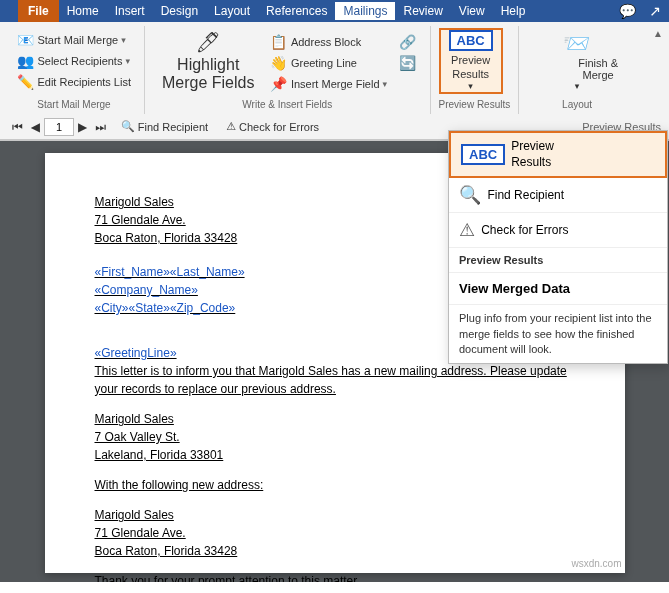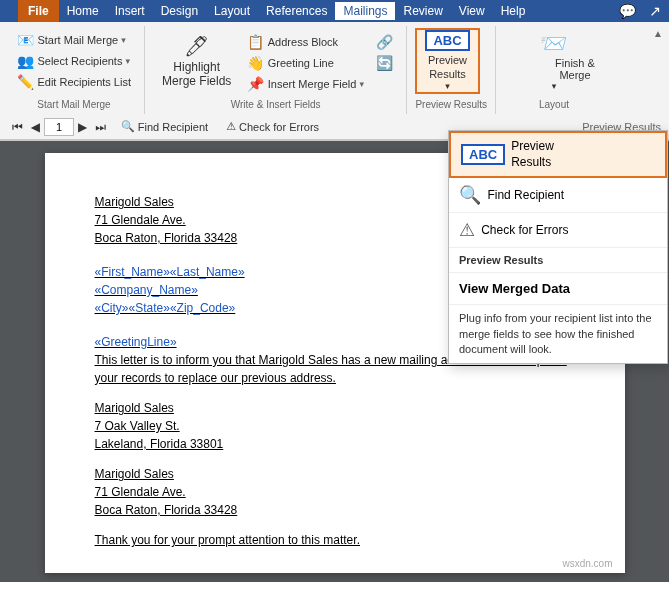--- a/index.html
+++ b/index.html
@@ -255,21 +255,21 @@
       position: relative;
       text-decoration: underline;
     }
 
     .doc-address {
       margin-bottom: 16px;
     }
 
     .doc-merge-fields {
       color: #1a56c4;
-      margin-bottom: 16px;
+      margin-bottom: 27px;
     }
 
     .doc-greeting {
       color: #1a56c4;
     }
 
     .doc-body {
       margin-bottom: 12px;
     }
 
@@ -334,21 +334,21 @@
       padding: 2px 6px;
       line-height: 1;
       background: #fff;
       margin-bottom: 3px;
     }
 
     
     .watermark {
       position: absolute;
       bottom: 2px;
-      right: 12px;
+      right: 3px;
       font-size: 10px;
       color: #aaa;
     }
   </style>
 </head>
 <body>
 
 <div class="menu-bar">
   <button class="file-btn">File</button>
   <div class="menu-items">
@@ -390,21 +390,21 @@
           </button>
         </div>
       </div>
       <div class="ribbon-group-label">Start Mail Merge</div>
     </div>
 
     <div class="ribbon-group">
       <div class="ribbon-group-content">
         <button class="highlight-btn">
           <span class="icon">🖊</span>
-          <span style="font-size:12px">Highlight<br>Merge Fields</span>
+          <span style="font-size:16px">Highlight<br>Merge Fields</span>
         </button>
         <div class="ribbon-btn-small-group" style="padding-top:4px;">
           <button class="ribbon-btn-small">
             <span class="small-icon">📋</span>
             <span>Address Block</span>
           </button>
           <button class="ribbon-btn-small">
             <span class="small-icon">👋</span>
             <span>Greeting Line</span>
           </button>
@@ -490,20 +490,21 @@
     <div class="doc-greeting">«GreetingLine»</div>
 
     <div class="doc-body">This letter is to inform you that Marigold Sales has a new mailing address. Please update your records to replace our previous address.</div>
 
     <div class="doc-section">
       <div>Marigold Sales</div>
       <div>7 Oak Valley St.</div>
       <div>Lakeland, Florida 33801</div>
     </div>
 
+    <div class="doc-body">With the following new address:</div>
 
     <div class="doc-section">
       <div>Marigold Sales</div>
       <div>71 Glendale Ave.</div>
       <div>Boca Raton, Florida 33428</div>
     </div>
 
     <div class="doc-body">Thank you for your prompt attention to this matter.</div>
 
     <div class="watermark">wsxdn.com</div>

